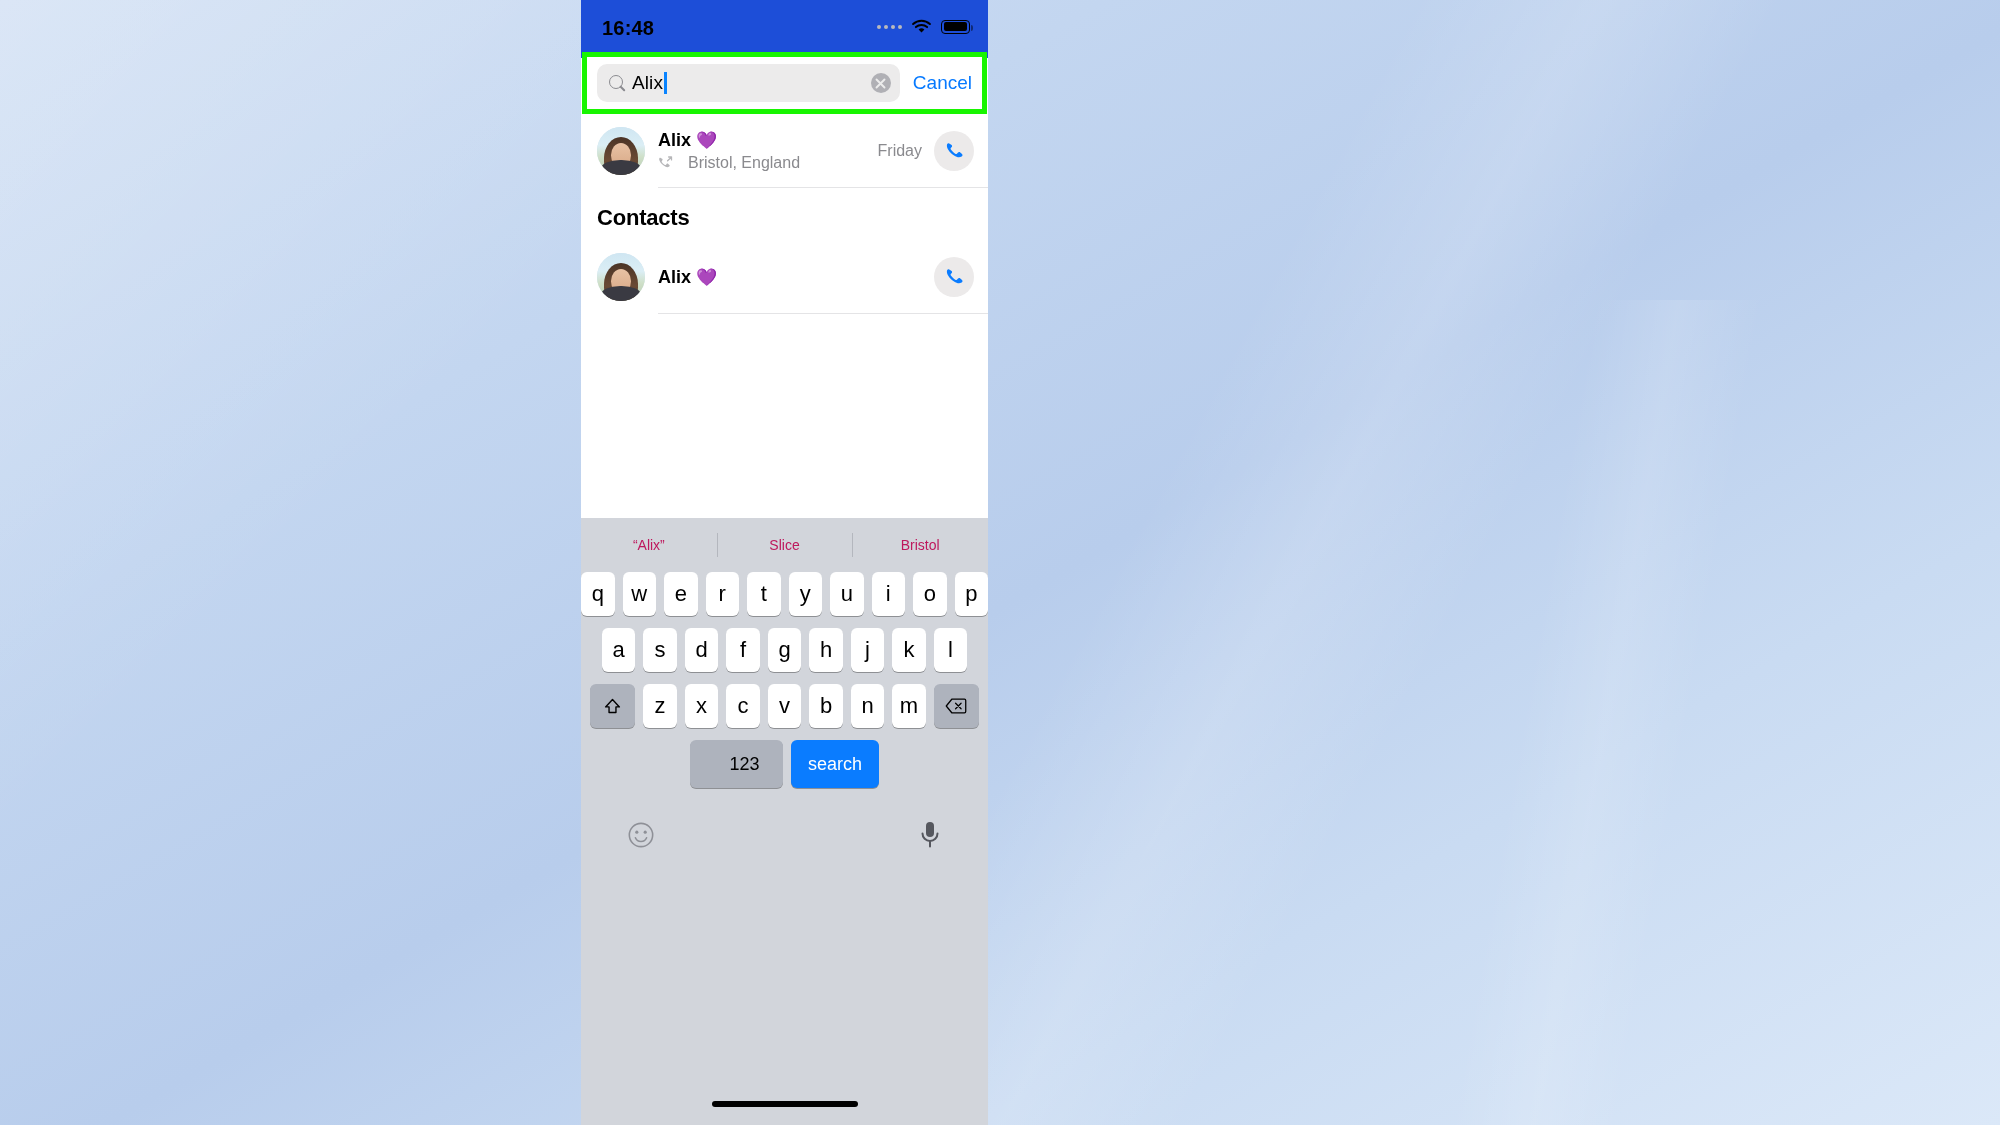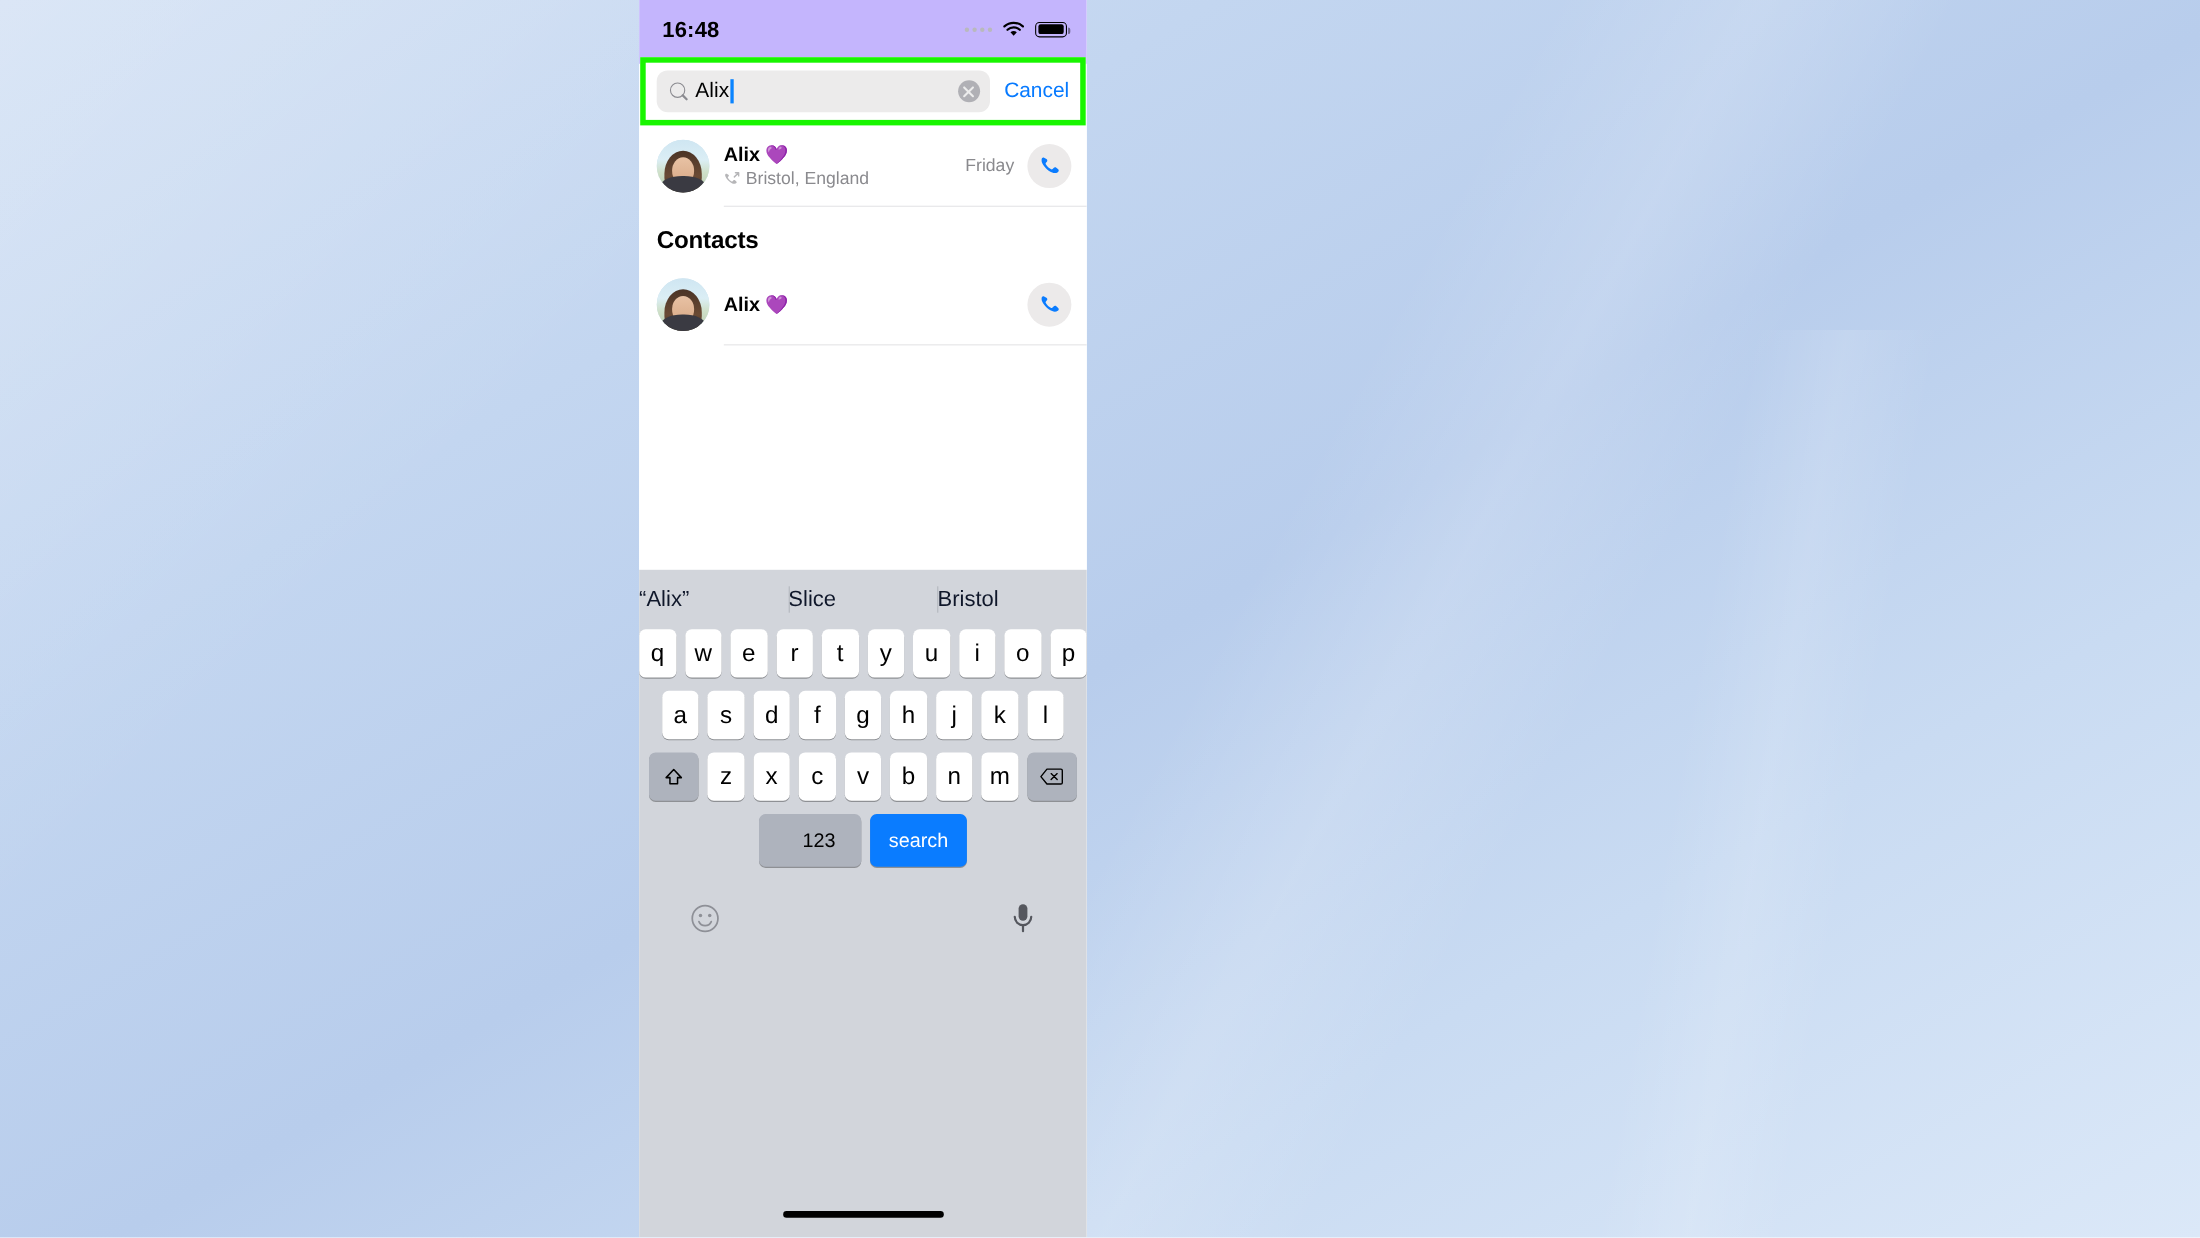--- a/index.html
+++ b/index.html
@@ -18,21 +18,21 @@
   .s3{top:0;left:0px;width:760px;height:1125px;
       background:linear-gradient(135deg,rgba(255,255,255,.18) 0%,rgba(255,255,255,0) 45%);}
 
   
   #phone{
     position:absolute; left:581px; top:0; width:407px; height:1125px;
     background:#ffffff; overflow:hidden;
   }
 
   
-  .statusbar{height:58px;position:relative;background:#c4b5fd;}
+  .statusbar{height:58px;position:relative;background:#1d4ed8;}
   .sb-time{position:absolute;left:21px;top:17px;font-size:20px;font-weight:700;
            color:#000;letter-spacing:.2px;}
   .sb-right{position:absolute;right:18px;top:19px;display:flex;align-items:center;gap:9px;}
   .sb-dots{display:flex;gap:3px;align-items:flex-end;}
   .sb-dots i{display:block;width:4px;height:4px;border-radius:50%;background:#b9b9bd;}
   .sb-wifi{position:relative;width:21px;height:15px;}
   .sb-batt{width:29px;height:14px;border:1.6px solid #000;border-radius:4px;position:relative;padding:1.6px;}
   .sb-batt::after{content:"";position:absolute;right:-4px;top:4px;width:2.4px;height:6px;
                   background:#000;border-radius:0 2px 2px 0;opacity:.45;}
   .sb-batt i{display:block;height:100%;width:100%;background:#000;border-radius:2px;}
@@ -72,31 +72,31 @@
      width:34px;height:42px;border-radius:50% 50% 42% 42%;
      background:linear-gradient(180deg,#4b3426 0%,#6a4a34 55%,#3c2a1e 100%);}
   .av-face{position:absolute;left:50%;top:34%;transform:translateX(-50%);
      width:20px;height:24px;border-radius:50% 50% 48% 48%;
      background:linear-gradient(180deg,#e8c2a4 0%,#d9aa88 100%);}
   .av-body{position:absolute;left:50%;bottom:-3px;transform:translateX(-50%);
      width:40px;height:18px;border-radius:48% 48% 0 0;background:#3a3a42;}
   .row-main{flex:1;padding-left:13px;display:flex;flex-direction:column;justify-content:center;gap:3px;}
   .row-title{font-size:18px;font-weight:700;color:#000;display:flex;align-items:center;gap:5px;}
   .heart{font-size:17px;line-height:1;}
-  .row-sub{font-size:16px;color:#8a8a8e;display:flex;align-items:center;gap:5px;}
+  .row-sub{font-size:16px;color:#8a8a8e;display:flex;align-items:center;gap:15px;}
   .out-arrow{width:15px;height:14px;position:relative;flex:none;opacity:.72;}
   .row-date{font-size:16px;color:#8a8a8e;margin-right:12px;white-space:nowrap;}
   .call-btn{width:40px;height:40px;border-radius:50%;background:#eceaea;flex:none;
             display:flex;align-items:center;justify-content:center;margin-right:14px;}
   .hairline{position:absolute;left:77px;right:0;bottom:0;height:1px;background:#e4e4e6;}
 
   
   .keyboard{position:absolute;top:518px;left:0;width:407px;height:607px;background:#d2d5db;}
   .suggest{height:54px;display:flex;align-items:center;}
-  .sug{flex:1;font-size:20px;color:#0f172a;position:relative;}
+  .sug{flex:1;text-align:center;font-size:14px;color:#be185d;position:relative;}
   .sug+.sug::before{content:"";position:absolute;left:0;top:50%;transform:translateY(-50%);
                     width:1px;height:24px;background:#b4b7be;}
   .krow{display:flex;justify-content:center;align-items:center;gap:8px;margin-bottom:12px;}
   .key{width:33.5px;height:44px;background:#fff;border-radius:6px;
        display:flex;align-items:center;justify-content:center;
        font-size:22px;color:#000;box-shadow:0 1px 0 rgba(0,0,0,.32);}
   .kr2{padding-left:0;}
   .kr3{gap:8px;}
   .key.wide{width:45px;background:#aeb3bd;box-shadow:0 1px 0 rgba(0,0,0,.32);}
   .krow4{display:flex;justify-content:center;align-items:center;gap:8px;margin-top:4px;}

